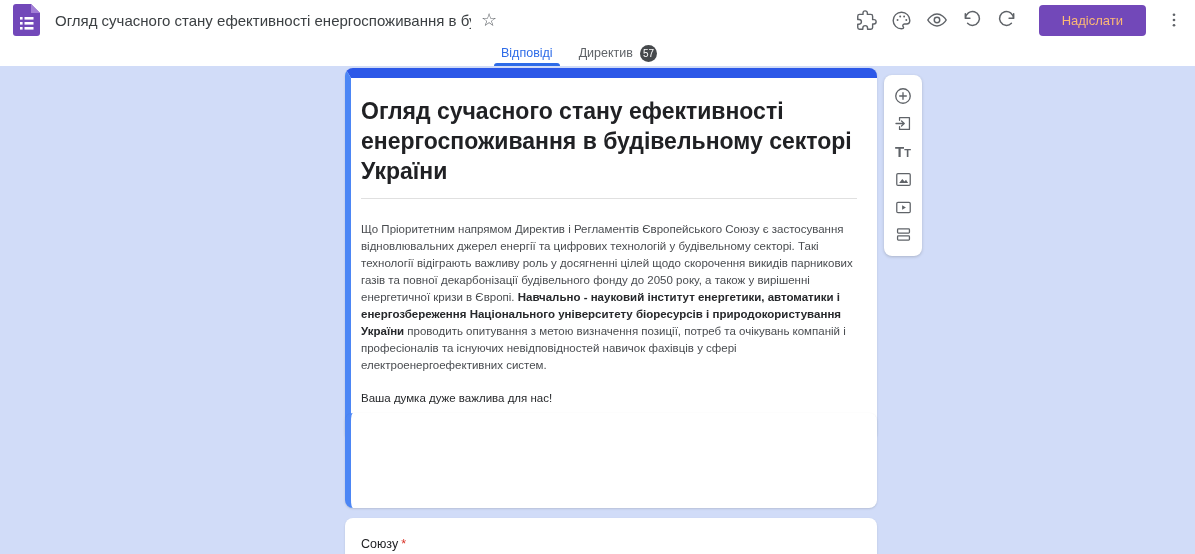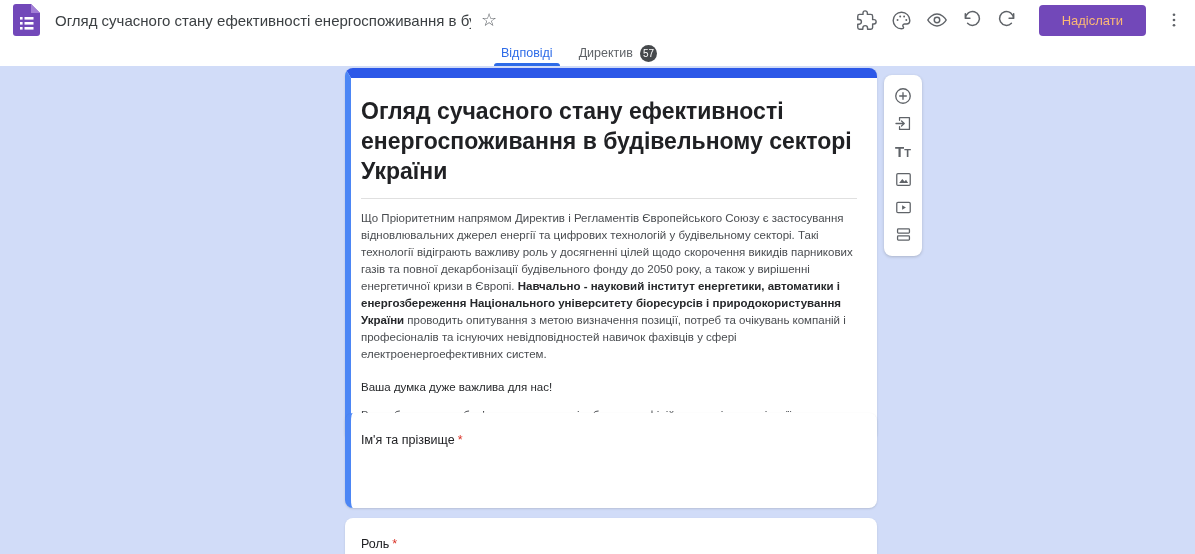--- a/index.html
+++ b/index.html
@@ -34,21 +34,21 @@
   .badge{width:17px;height:17px;border-radius:50%;background:var(--badge);color:#fff;font-size:10px;
     display:flex;align-items:center;justify-content:center}
   
   .main{position:absolute;top:66px;left:0;right:0;bottom:0;background:var(--bg);overflow:hidden}
   .card{position:absolute;left:345px;width:532px;background:#fff;border-radius:8px;
     box-shadow:0 1px 2px rgba(60,64,67,.18)}
   .header-card{top:2px;height:372px;border-top:10px solid var(--bluetop);border-left:6px solid var(--bluebar);
     padding:12px 20px 12px 10px}
   .form-title{font-size:23px;line-height:30px;font-weight:bold;color:var(--textdark);margin:6px 0 12px;cursor:text}
   .hr{border:none;border-top:1px solid var(--border);margin:0}
-  .desc{font-size:11.5px;line-height:17px;color:var(--textgray);margin:11px 0 0;cursor:text}
+  .desc{font-size:11.5px;line-height:17px;color:var(--textgray);margin:22px 0 0;cursor:text}
   .desc b{color:#26282b}
   .desc.standalone-bold{font-weight:normal;color:#26282b;margin-top:16px}
   .hr.bottom{margin-top:14px}
   .q-card1{top:347px;height:95px;border-left:6px solid var(--bluebar);padding:20px 20px 0 10px}
   .q-card2{top:452px;height:110px;padding:19px 20px 0 16px}
   .q-label{font-size:12.5px;color:var(--textdark);cursor:text}
   .req{color:var(--required);margin-left:3px}
   .answer-placeholder{margin-top:17px;width:252px;font-size:11.5px;color:var(--placeholder);
     border-bottom:1px dotted #9aa0a6;padding-bottom:5px;cursor:text}
   
@@ -139,25 +139,24 @@
   <section class="card header-card">
     <h1 class="form-title">Огляд сучасного стану ефективності енергоспоживання в будівельному секторі України</h1>
     <hr class="hr">
     <p class="desc"><span>Що Пріоритетним напрямом  Директив і Регламентів Європейського Союзу є застосування відновлювальних джерел енергії та цифрових технологій у будівельному секторі. Такі технології відіграють важливу роль у досягненні цілей щодо скорочення викидів парникових газів та повної декарбонізації будівельного фонду до 2050 року, а також у вирішенні енергетичної кризи в Європі. </span><b>Навчально - науковий інститут енергетики, автоматики і енергозбереження Національного університету біоресурсів і природокористування України</b><span>  проводить опитування з метою визначення позиції, потреб та очікувань компаній і професіоналів та існуючих невідповідностей навичок фахівців у сфері електроенергоефективних систем.</span></p>
     <p class="desc standalone-bold">Ваша думка дуже важлива для нас!</p>
     <p class="desc">Ваше бачення не обов’язково повинно відображати офіційну позицію організації, яку представляєте. Відповіді будуть використані анонімно для статистичного аналізу.</p>
     <hr class="hr bottom">
   </section>
 
   <section class="card q-card1">
-    <div class="q-label"><span>Ім'я та прізвище</span><span class="req">*</span></div>
   </section>
 
   <section class="card q-card2">
-    <div class="q-label"><span>Роль</span><span class="req">*</span></div>
+    <div class="q-label"><span>Союзу</span><span class="req">*</span></div>
   </section>
 
   <aside class="side-toolbar">
     <div class="tool-btn">
       <svg width="20" height="20" viewBox="0 0 24 24" fill="none" stroke="currentColor" stroke-width="1.6" stroke-linecap="round">
         <circle cx="12" cy="12" r="8.7"></circle>
           <path d="M12 8v8M8 12h8"></path>
       </svg>
     </div>
     <div class="tool-btn">

